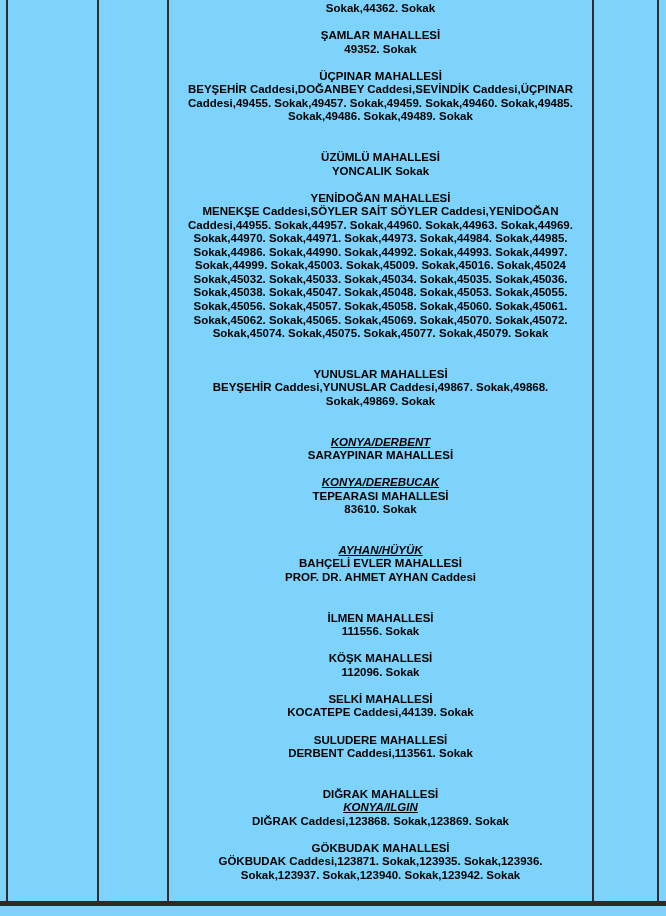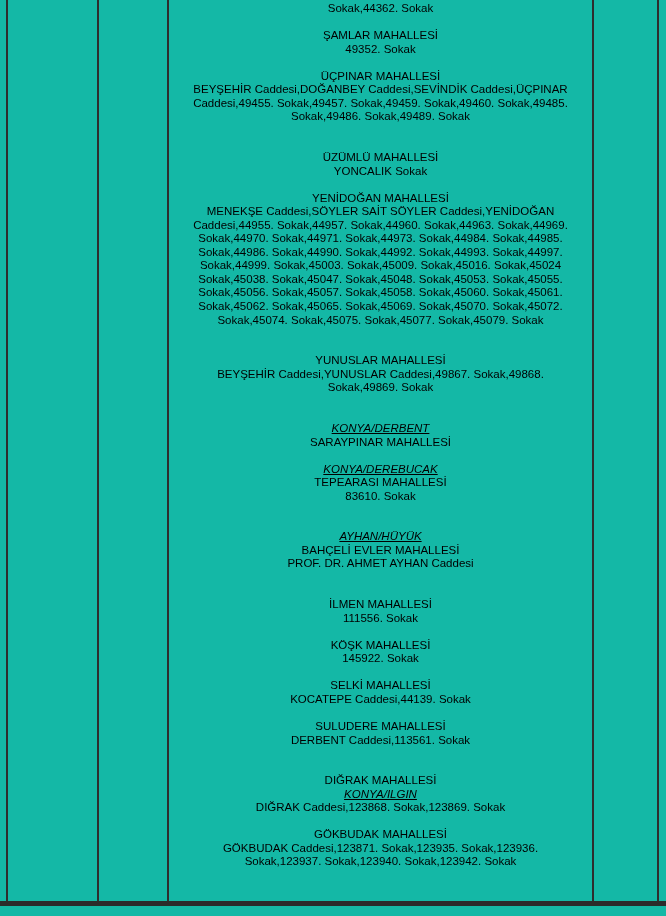--- a/index.html
+++ b/index.html
@@ -4,23 +4,24 @@
 <style>
   html, body {
     margin: 0;
     padding: 0;
     background: #ffffff;
   }
   .page {
     position: relative;
     width: 666px;
     height: 916px;
-    background: #14b8a6;
+    background: #7dd3fc;
     font-family: "Liberation Sans", sans-serif;
     overflow: hidden;
+    font-weight: bold;
   }
   .vline {
     position: absolute;
     top: 0;
     width: 2px;
     height: 903px;
     background: #2e2e2e;
   }
   .vline.v1 { left: 6px; }
   .vline.v2 { left: 97px; }
@@ -79,20 +80,21 @@
       <div class="line">&nbsp;</div>
       <div class="line">ÜZÜMLÜ MAHALLESİ</div>
       <div class="line">YONCALIK Sokak</div>
       <div class="line">&nbsp;</div>
       <div class="line">YENİDOĞAN MAHALLESİ</div>
       <div class="line">MENEKŞE Caddesi,SÖYLER SAİT SÖYLER Caddesi,YENİDOĞAN</div>
       <div class="line">Caddesi,44955. Sokak,44957. Sokak,44960. Sokak,44963. Sokak,44969.</div>
       <div class="line">Sokak,44970. Sokak,44971. Sokak,44973. Sokak,44984. Sokak,44985.</div>
       <div class="line">Sokak,44986. Sokak,44990. Sokak,44992. Sokak,44993. Sokak,44997.</div>
       <div class="line">Sokak,44999. Sokak,45003. Sokak,45009. Sokak,45016. Sokak,45024</div>
+      <div class="line">Sokak,45032. Sokak,45033. Sokak,45034. Sokak,45035. Sokak,45036.</div>
       <div class="line">Sokak,45038. Sokak,45047. Sokak,45048. Sokak,45053. Sokak,45055.</div>
       <div class="line">Sokak,45056. Sokak,45057. Sokak,45058. Sokak,45060. Sokak,45061.</div>
       <div class="line">Sokak,45062. Sokak,45065. Sokak,45069. Sokak,45070. Sokak,45072.</div>
       <div class="line">Sokak,45074. Sokak,45075. Sokak,45077. Sokak,45079. Sokak</div>
       <div class="line">&nbsp;</div>
       <div class="line">&nbsp;</div>
       <div class="line">YUNUSLAR MAHALLESİ</div>
       <div class="line">BEYŞEHİR Caddesi,YUNUSLAR Caddesi,49867. Sokak,49868.</div>
       <div class="line">Sokak,49869. Sokak</div>
       <div class="line">&nbsp;</div>
@@ -107,21 +109,21 @@
       <div class="line">&nbsp;</div>
       <div class="line district">AYHAN/HÜYÜK</div>
       <div class="line">BAHÇELİ EVLER MAHALLESİ</div>
       <div class="line">PROF. DR. AHMET AYHAN Caddesi</div>
       <div class="line">&nbsp;</div>
       <div class="line">&nbsp;</div>
       <div class="line">İLMEN MAHALLESİ</div>
       <div class="line">111556. Sokak</div>
       <div class="line">&nbsp;</div>
       <div class="line">KÖŞK MAHALLESİ</div>
-      <div class="line">145922. Sokak</div>
+      <div class="line">112096. Sokak</div>
       <div class="line">&nbsp;</div>
       <div class="line">SELKİ MAHALLESİ</div>
       <div class="line">KOCATEPE Caddesi,44139. Sokak</div>
       <div class="line">&nbsp;</div>
       <div class="line">SULUDERE MAHALLESİ</div>
       <div class="line">DERBENT Caddesi,113561. Sokak</div>
       <div class="line">&nbsp;</div>
       <div class="line">&nbsp;</div>
       <div class="line">DIĞRAK MAHALLESİ</div>
       <div class="line district">KONYA/ILGIN</div>

